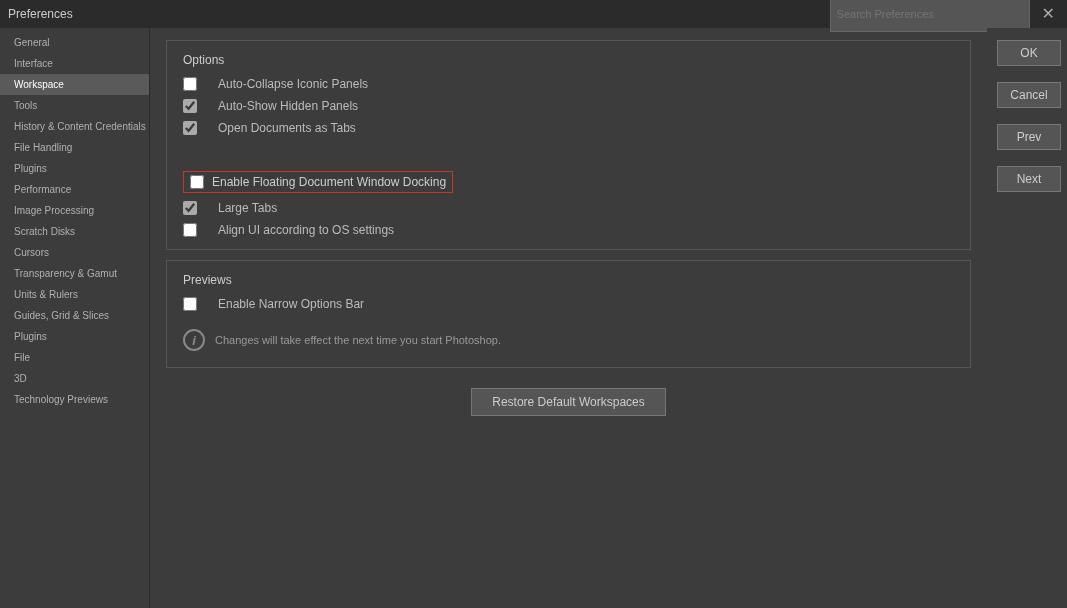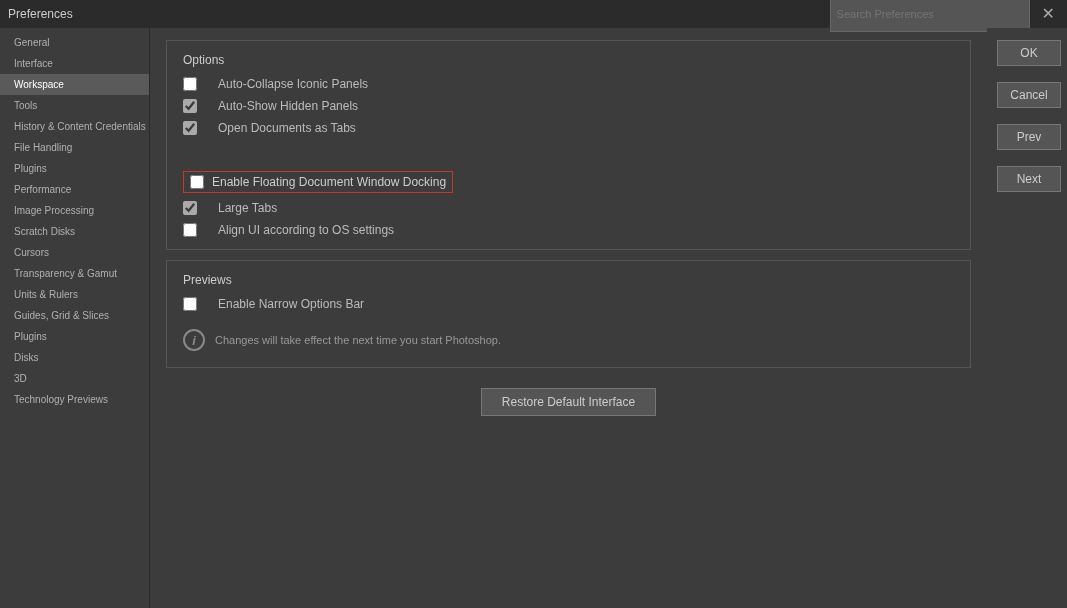--- a/index.html
+++ b/index.html
@@ -206,21 +206,21 @@
         <div class="sidebar-item">File Handling</div>
         <div class="sidebar-item">Plugins</div>
         <div class="sidebar-item">Performance</div>
         <div class="sidebar-item">Image Processing</div>
         <div class="sidebar-item">Scratch Disks</div>
         <div class="sidebar-item">Cursors</div>
         <div class="sidebar-item">Transparency &amp; Gamut</div>
         <div class="sidebar-item">Units &amp; Rulers</div>
         <div class="sidebar-item">Guides, Grid &amp; Slices</div>
         <div class="sidebar-item">Plugins</div>
-        <div class="sidebar-item">Disks</div>
+        <div class="sidebar-item">File</div>
         <div class="sidebar-item">3D</div>
         <div class="sidebar-item">Technology Previews</div>
       </div>
 
     <div class="main">
 
       <div class="section">
         <div class="section-title">Options</div>
 
         <div class="option-row">
@@ -258,21 +258,21 @@
           <input type="checkbox" id="narrow-options" style="">
           <label for="narrow-options">Enable Narrow Options Bar</label>
         </div>
 
         <div class="info-row">
           <div class="info-icon">i</div>
           <span>Changes will take effect the next time you start Photoshop.</span>
         </div>
       </div>
 
-      <button class="restore-btn">Restore Default Interface</button>
+      <button class="restore-btn">Restore Default Workspaces</button>
     </div>
 
     <div class="action-buttons">
       <button class="action-btn">OK</button>
       <button class="action-btn">Cancel</button>
       <button class="action-btn">Prev</button>
       <button class="action-btn">Next</button>
     </div>
   </div>
 </div>

